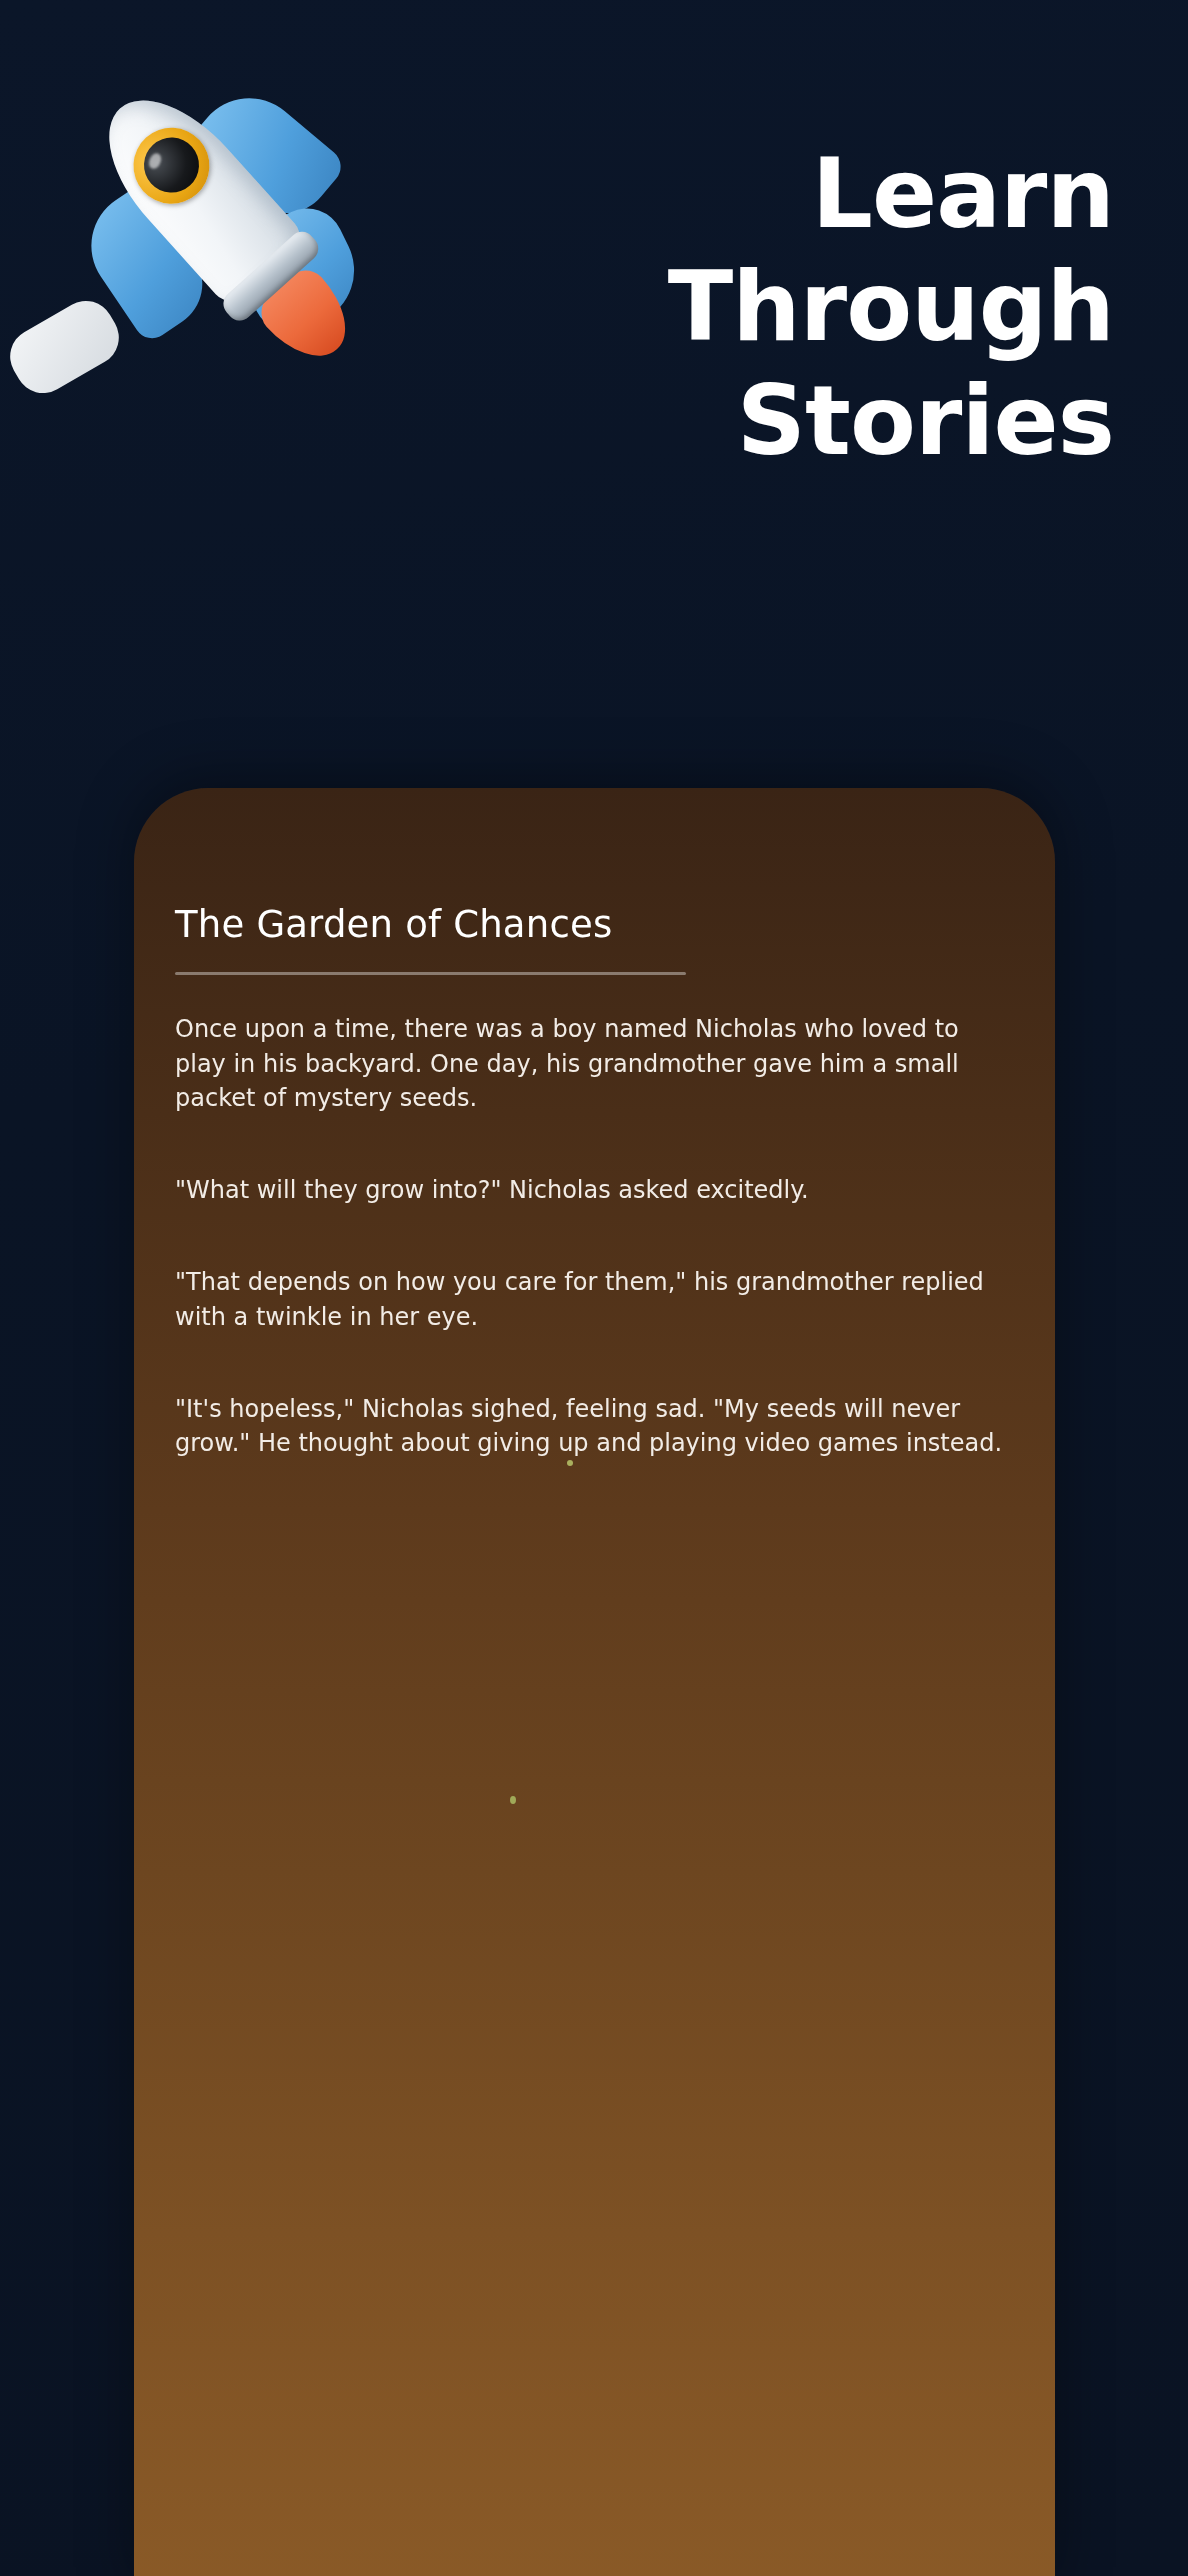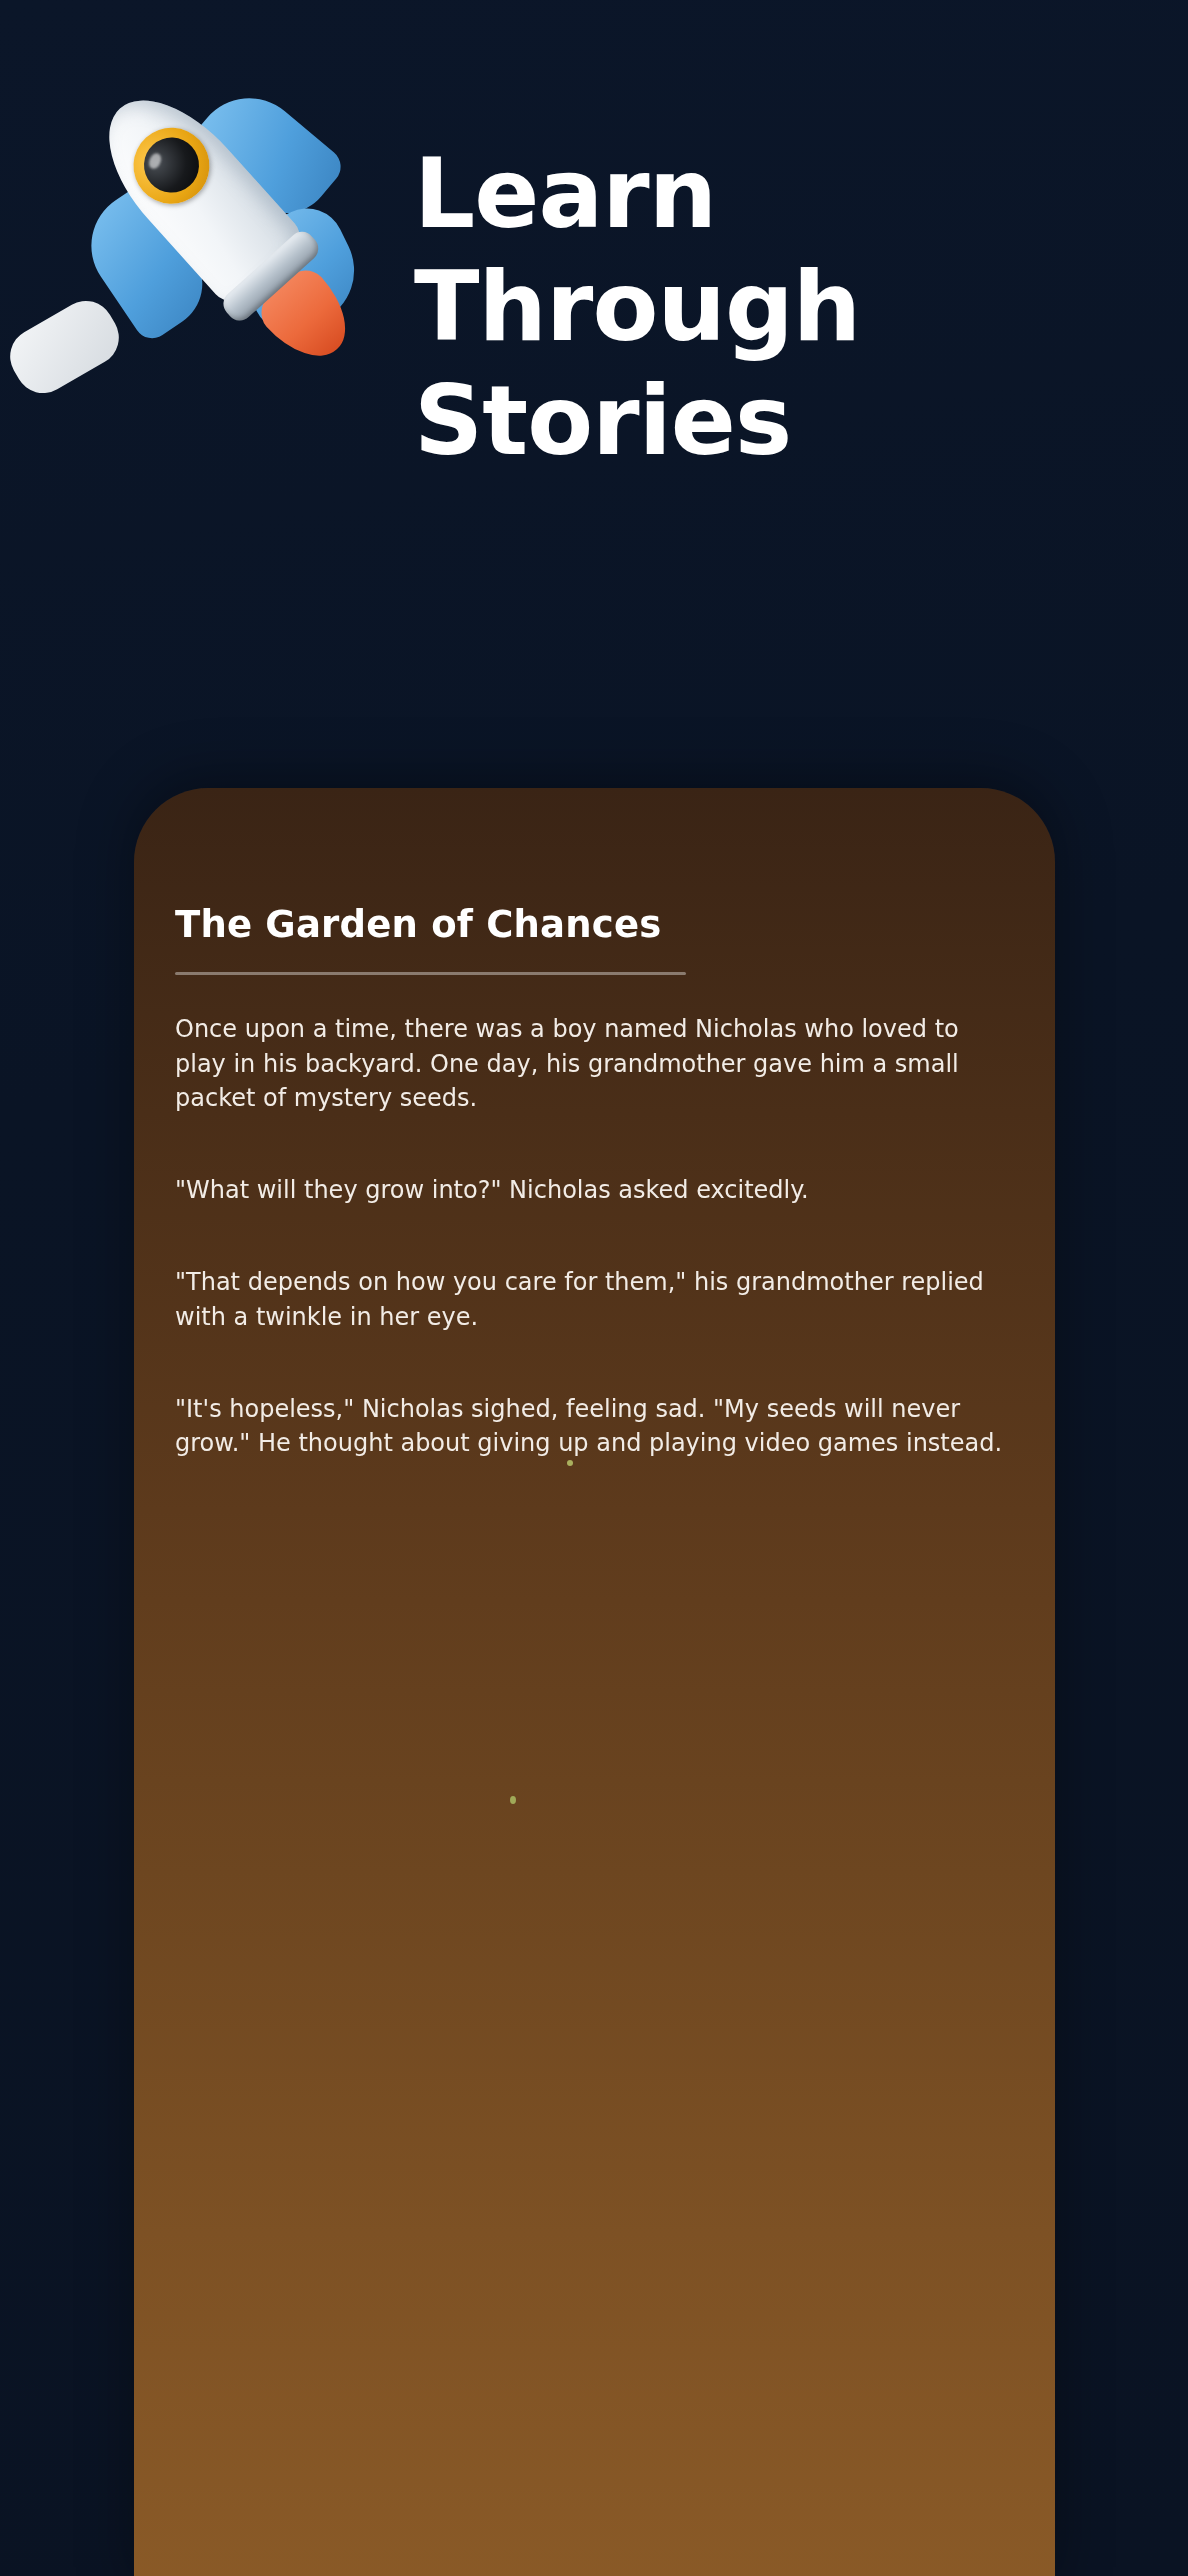--- a/index.html
+++ b/index.html
@@ -28,21 +28,21 @@
     left: 0;
     width: 1188px;
     height: 783px;
   }
 
   .hero-title {
     position: absolute;
     top: 138px;
     right: 74px;
     width: 700px;
-    text-align: left;
+    text-align: right;
     color: #ffffff;
     font-size: 96px;
     line-height: 1.18;
     font-weight: bold;
     letter-spacing: -0.9px;
     font-family: "DejaVu Sans", sans-serif;
   }
 
   
   .rocket-wrap {
@@ -177,21 +177,21 @@
         #7d5124 80%,
         #8a5a27 100%);
     box-shadow: 0 -9.2px 55px rgba(0,0,0,0.35);
     overflow: hidden;
   }
 
   .story-title {
     margin: 115px 0 0 41px;
     color: #ffffff;
     font-size: 37px;
-    font-weight: bold;
+    font-weight: normal;
     letter-spacing: 0.2px;
   }
   .title-rule {
     margin: 26px 0 0 41px;
     width: 511px;
     height: 2.8px;
     background: rgba(255,255,255,0.38);
     border-radius: 1.8px;
   }
 

